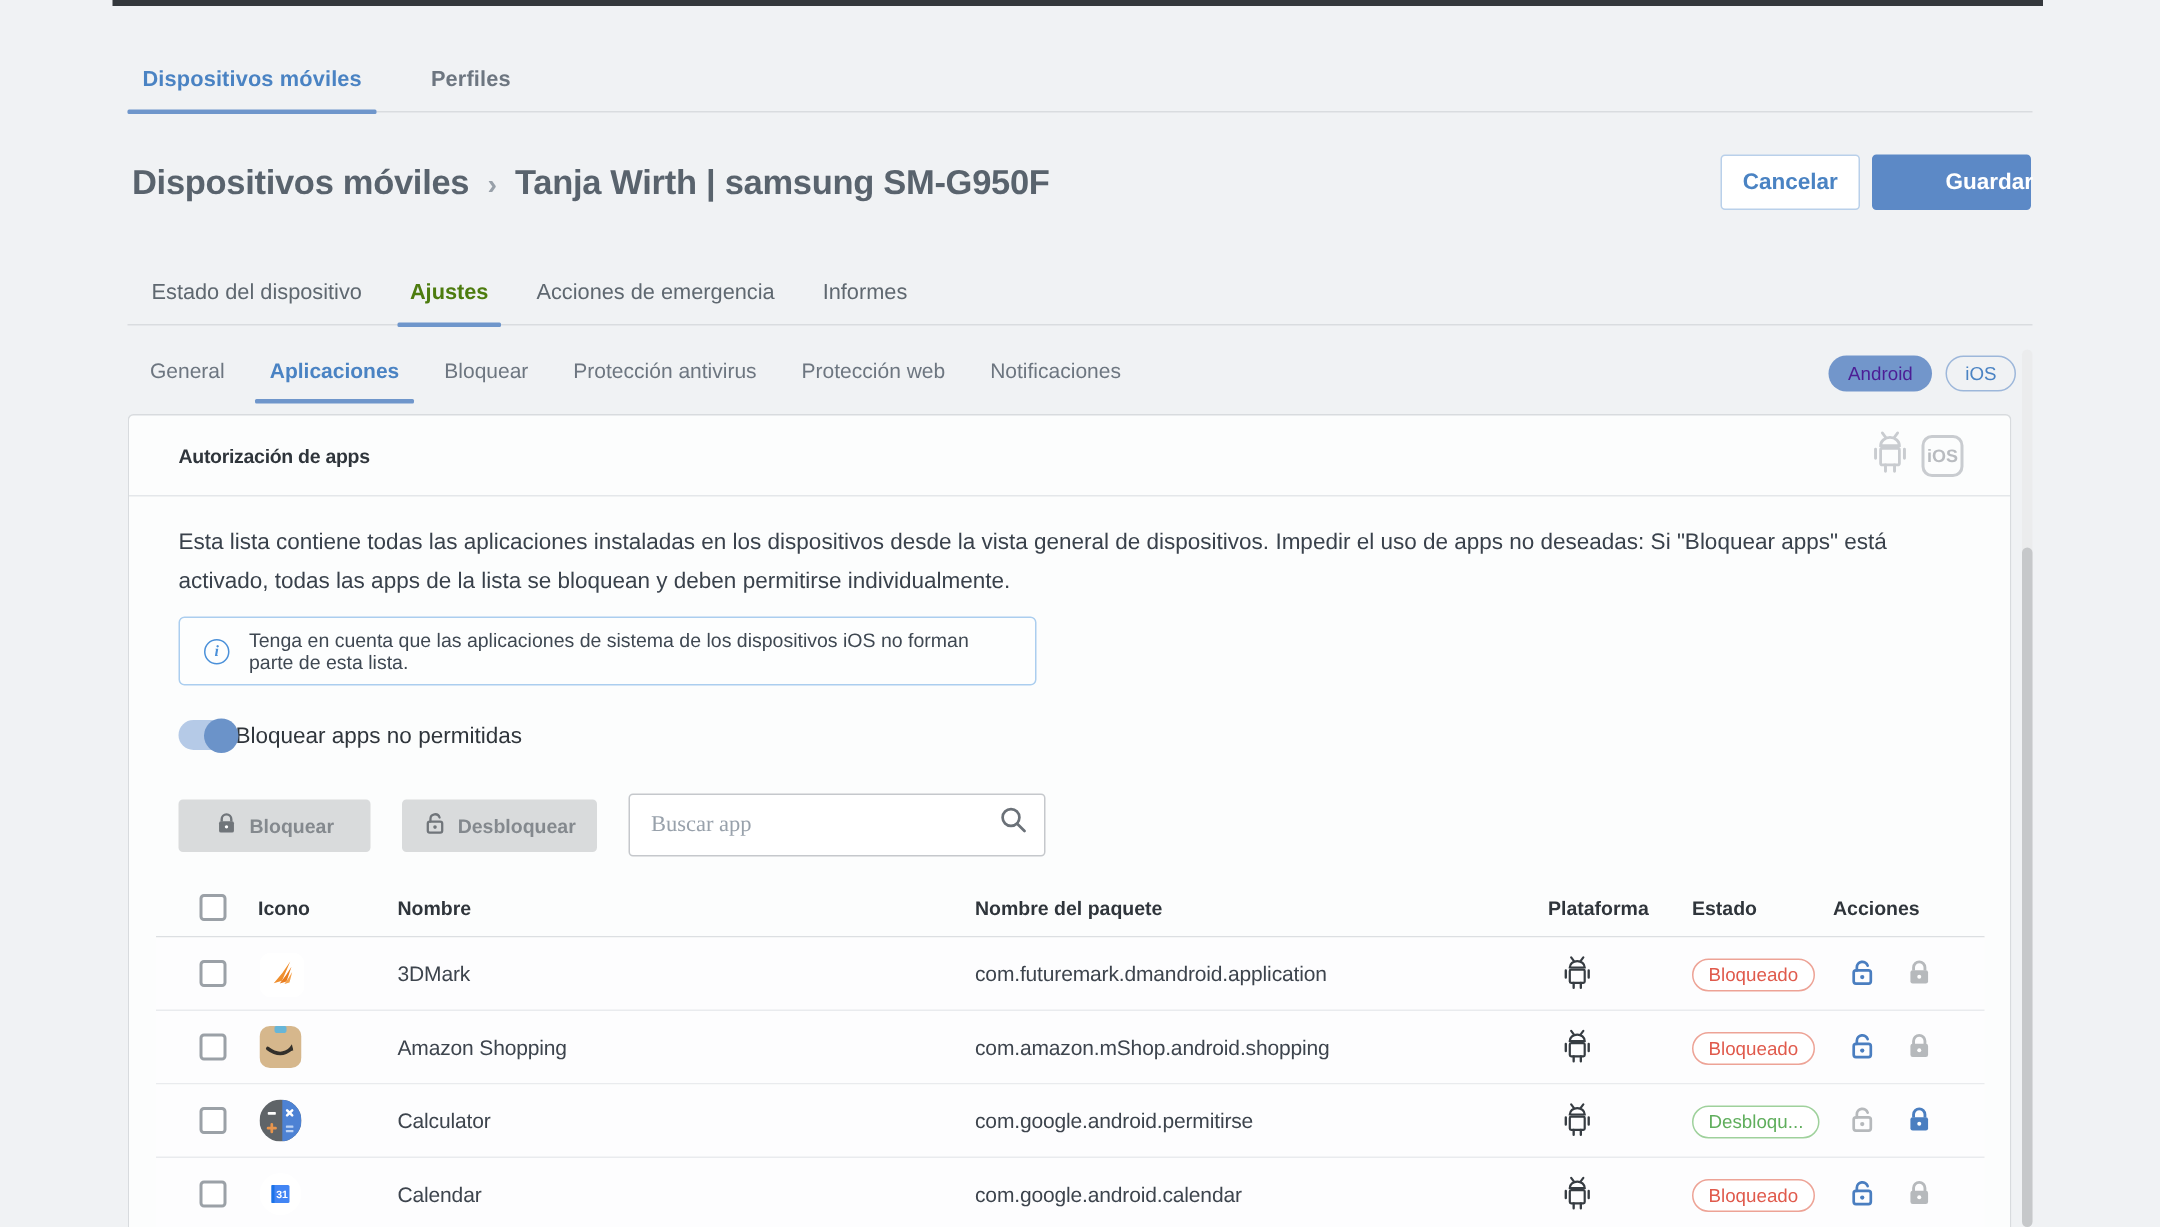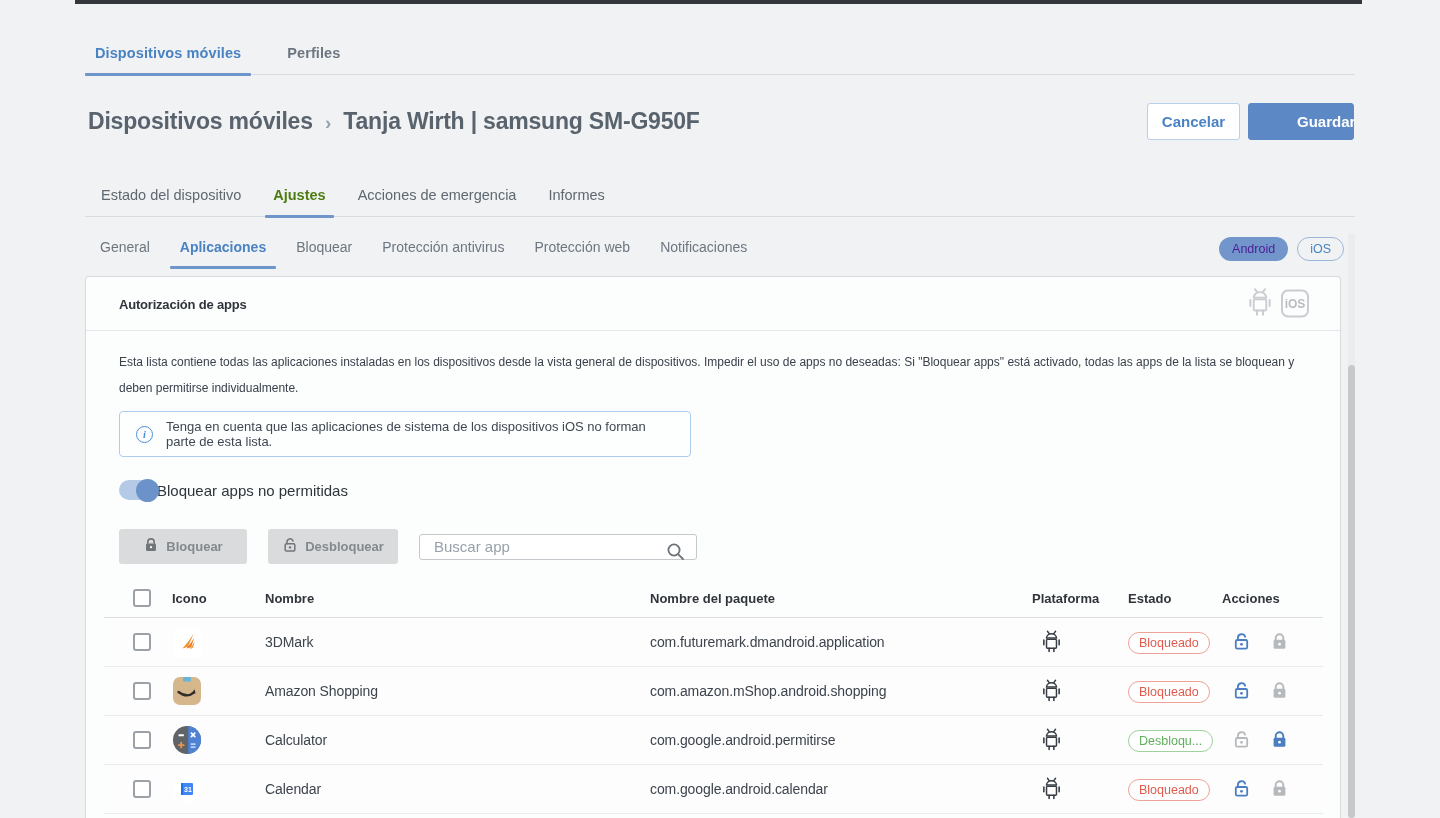--- a/index.html
+++ b/index.html
@@ -55,41 +55,41 @@
   .panel { position:absolute; left:85px; top:276px; width:1256px; bottom:0;
     background:#fcfdfd; border:1px solid #d8dbde; border-bottom:none; border-radius:4px 4px 0 0; overflow:hidden; }
   .panel-header { height:54px; border-bottom:1px solid #e4e7ea; position:relative; }
   .panel-title { position:absolute; left:33px; top:50%; transform:translateY(-50%);
     font-size:13px; font-weight:700; color:#2f353b; letter-spacing:-0.2px; }
   .panel-header-icons { position:absolute; right:31px; top:50%; transform:translateY(-50%);
     display:flex; gap:8px; align-items:center; }
   .ios-badge { width:28px; height:28px; border:2px solid #c9ccd0; border-radius:7px; color:#b9bcc0;
     font-size:12px; font-weight:700; display:flex; align-items:center; justify-content:center; }
 
-  .panel-desc { margin:18px 40px 0 33px; font-size:12px; line-height:26px; color:#39414b; }
+  .panel-desc { margin:18px 40px 0 33px; font-size:15px; line-height:26px; color:#39414b; }
 
   .info-box { margin:10px 0 0 33px; width:572px; height:46px; border:1px solid #abceef; border-radius:4px;
     display:flex; align-items:center; gap:13px; padding:0 16px; font-size:13px; color:#3f4852; background:#fdfefe; }
   .info-icon { width:17px; height:17px; min-width:17px; border:1.5px solid #4a90d9; border-radius:50%;
     color:#4a90d9; font-size:10.5px; font-weight:700; display:flex; align-items:center; justify-content:center;
     font-family:"Liberation Serif", serif; font-style:italic; }
 
   .toggle-row { margin:23px 0 0 33px; display:flex; align-items:center; }
   .toggle { position:relative; width:38px; height:20px; border-radius:10px; background:#b5cae7; cursor:pointer; }
   .toggle .knob { position:absolute; right:-2px; top:-1.5px; width:23px; height:23px; border-radius:50%;
     background:#6b93c9; }
   .toggle-label { font-size:15px; color:#2f353b; }
 
   .controls { margin:29px 0 0 33px; display:flex; gap:21px; align-items:center; }
   .btn-gray { height:35px; background:#d9dbdc; border:none; border-radius:3px; color:#84898e;
     font-family:inherit; font-size:13px; font-weight:700; display:flex; align-items:center;
     justify-content:center; gap:7px; cursor:default; }
   .btn-block { width:128px; }
   .btn-unblock { width:130px; }
-  .search-wrap { position:relative; width:278px; height:26px; }
+  .search-wrap { position:relative; width:278px; height:42px;font-family:Liberation Serif, serif; }
   .search-wrap input { width:100%; height:100%; border:1px solid #c5c8cc; border-radius:3px;
     padding:0 40px 0 14px; font-family:inherit; font-size:15px; color:#3d444d; background:#fff; outline:none; }
   .search-wrap input::placeholder { color:#98a1ab; }
   .search-icon { position:absolute; right:12px; top:8px; }
 
   
   .apps-table { margin:21px 18px 0; position:relative; width:1219px; }
   .thead { position:relative; height:33px; border-bottom:1px solid #dcdfe2;
     font-size:13px; font-weight:700; color:#2f353b; }
   .thead span { position:absolute; top:6px; }

